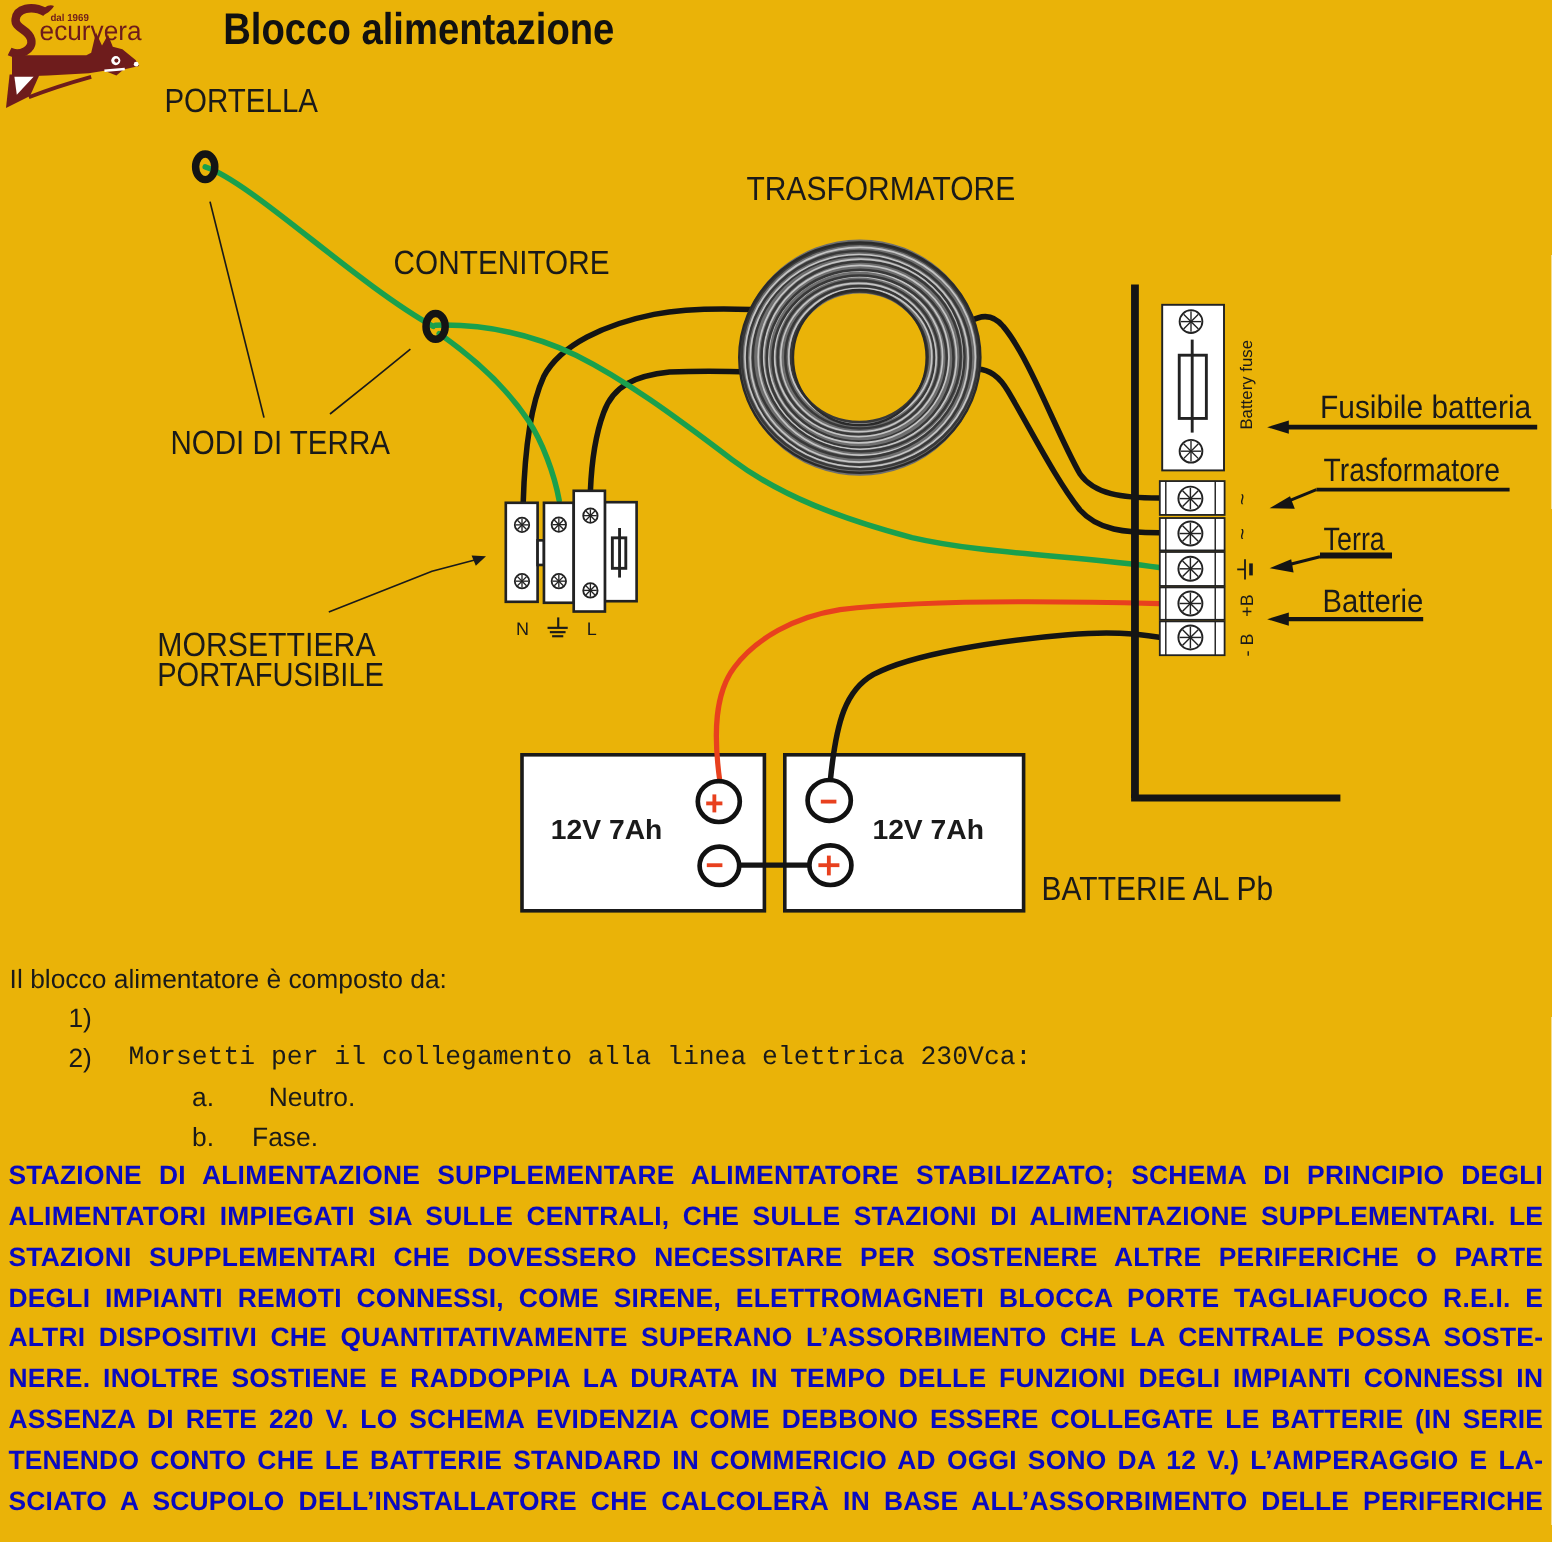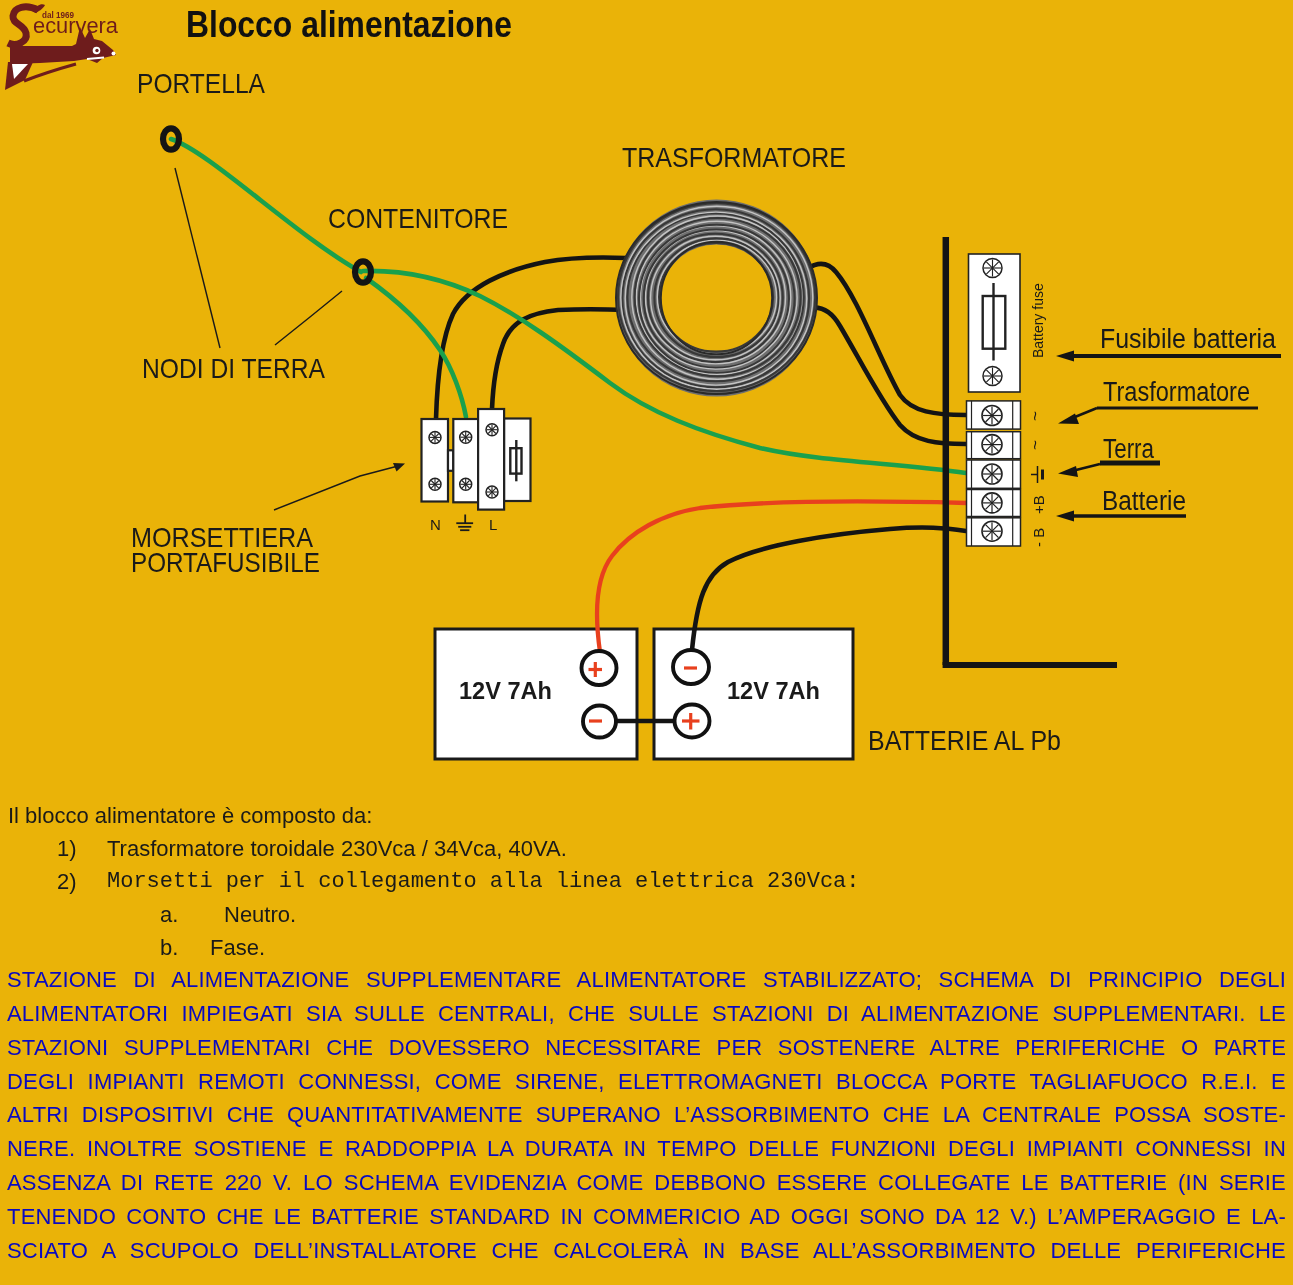--- a/index.html
+++ b/index.html
@@ -1,19 +1,19 @@
 <!DOCTYPE html>
 <html><head>
 <meta charset="utf-8">
 <style>
 html,body{margin:0;padding:0;background:#fff;}
 #page{position:relative;width:1293px;height:1285px;background:#eab308;overflow:hidden;
  font-family:"Liberation Sans",sans-serif;}
 #diagram{position:absolute;left:0;top:0;}
-.bl{position:absolute;color:#0a0ac0;font-weight:normal;font-size:22px;width:1279px;left:7px;
+.bl{position:absolute;color:#0a0ac0;font-weight:bold;font-size:22px;width:1279px;left:7px;
  text-align:justify;text-align-last:justify;white-space:normal;letter-spacing:0.2px;}
 .lst{position:absolute;color:#1a1a1a;font-size:22px;}
 </style>
 </head>
 <body>
 <div id="page">
 <svg id="diagram" width="1293" height="960" viewBox="0 0 1293 960">
 <defs>
  <g id="screw">
   <circle r="10" fill="#fff" stroke="#222" stroke-width="1.6"></circle>
@@ -208,21 +208,20 @@
  <line x1="684" y1="668" x2="697" y2="668"></line>
  <line x1="682" y1="721" x2="699.5" y2="721"></line>
         <line x1="690.7" y1="713" x2="690.7" y2="729.5"></line>
 </g>
 <text x="459" y="699" font-size="23" font-weight="bold" fill="#1a1a1a" textLength="93" lengthAdjust="spacingAndGlyphs">12V  7Ah</text>
 <text x="727" y="699" font-size="23" font-weight="bold" fill="#1a1a1a" textLength="93" lengthAdjust="spacingAndGlyphs">12V  7Ah</text>
 </svg>
 
 <div class="lst" style="left:8px;top:803px;">Il blocco alimentatore è composto da:</div>
 <div class="lst" style="left:57px;top:836px;">1)</div>
-<div class="lst" style="left:107px;top:836px;">Trasformatore toroidale 230Vca / 34Vca, 40VA.</div>
 <div class="lst" style="left:57px;top:869px;">2)</div>
 <div class="lst" style="left:107px;top:869px;font-family:Liberation Mono, monospace;">Morsetti per il collegamento alla linea elettrica 230Vca:</div>
 <div class="lst" style="left:160px;top:902px;">a.</div>
 <div class="lst" style="left:224px;top:902px;">Neutro.</div>
 <div class="lst" style="left:160px;top:935px;">b.</div>
 <div class="lst" style="left:210px;top:935px;">Fase.</div>
 
 <div class="bl" style="top:967px;">STAZIONE DI ALIMENTAZIONE SUPPLEMENTARE ALIMENTATORE STABILIZZATO; SCHEMA DI PRINCIPIO DEGLI</div>
 <div class="bl" style="top:1035px;">STAZIONI SUPPLEMENTARI CHE DOVESSERO NECESSITARE PER SOSTENERE ALTRE PERIFERICHE O PARTE</div>
 <div class="bl" style="top:1001px;">ALIMENTATORI IMPIEGATI SIA SULLE CENTRALI, CHE SULLE STAZIONI DI ALIMENTAZIONE SUPPLEMENTARI. LE</div>

